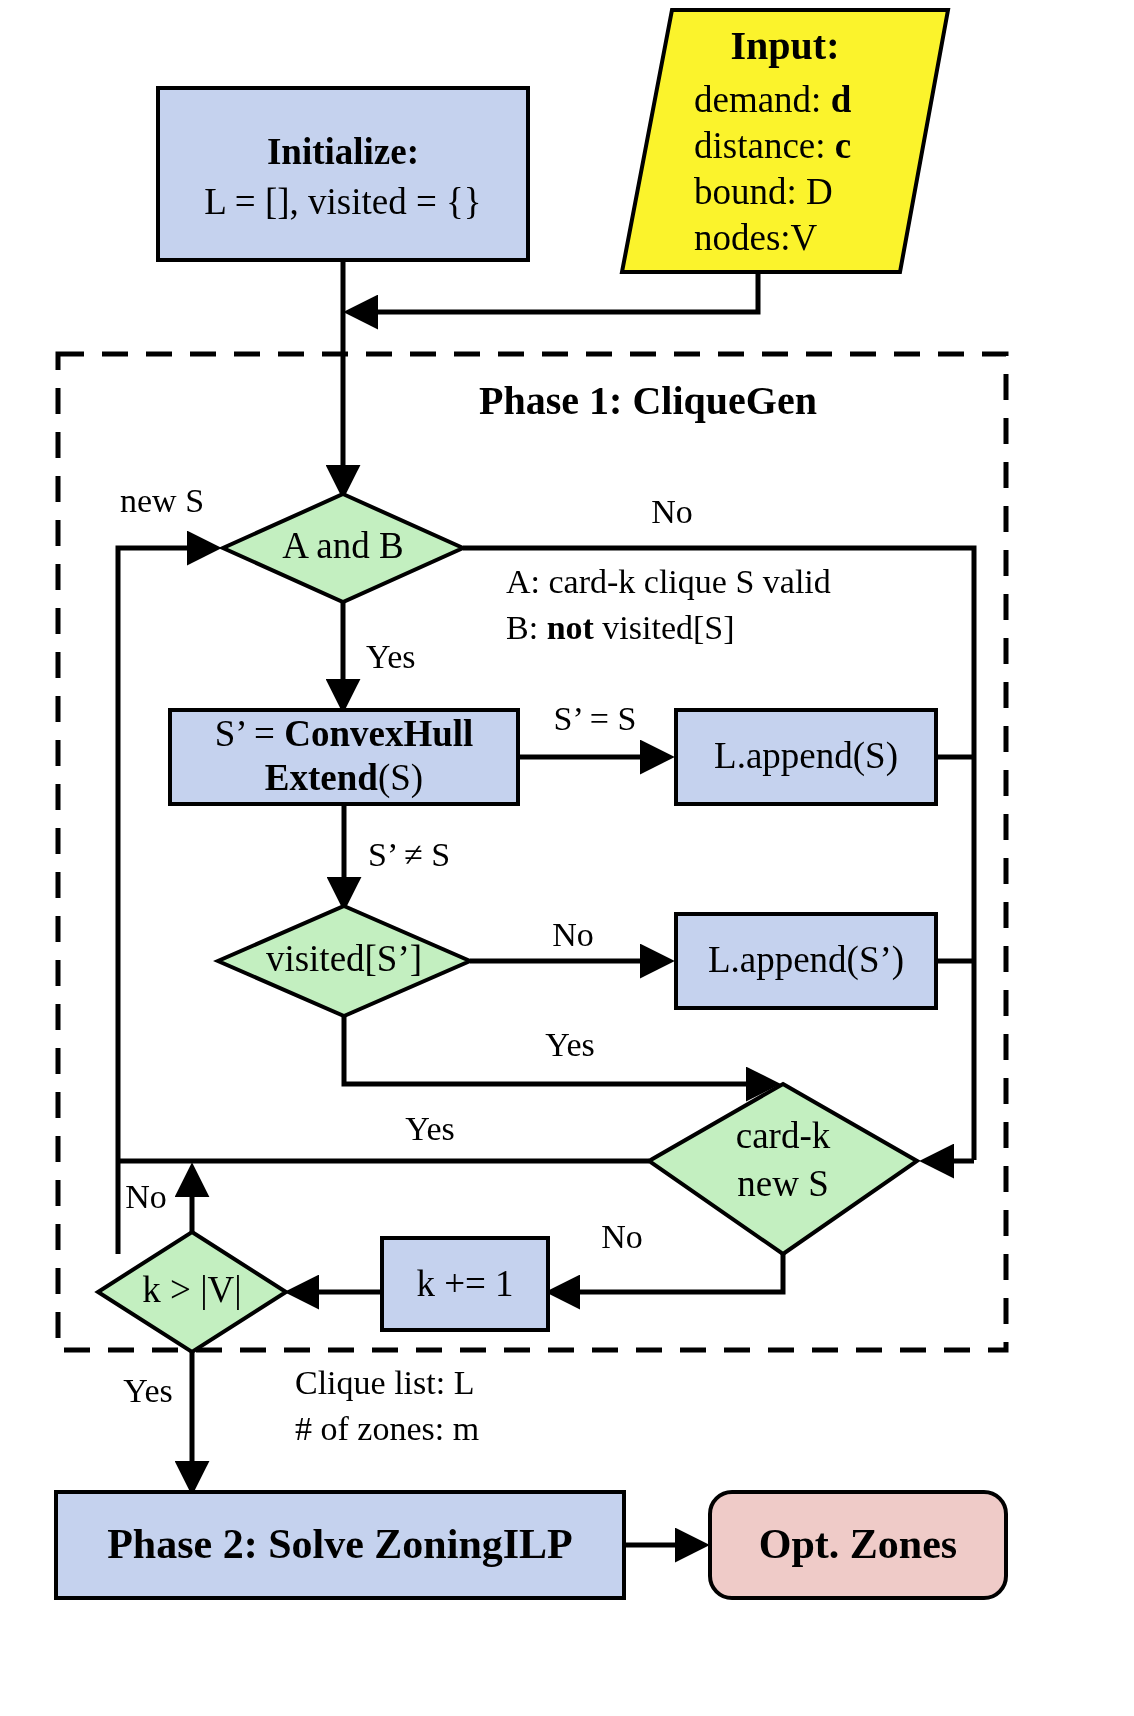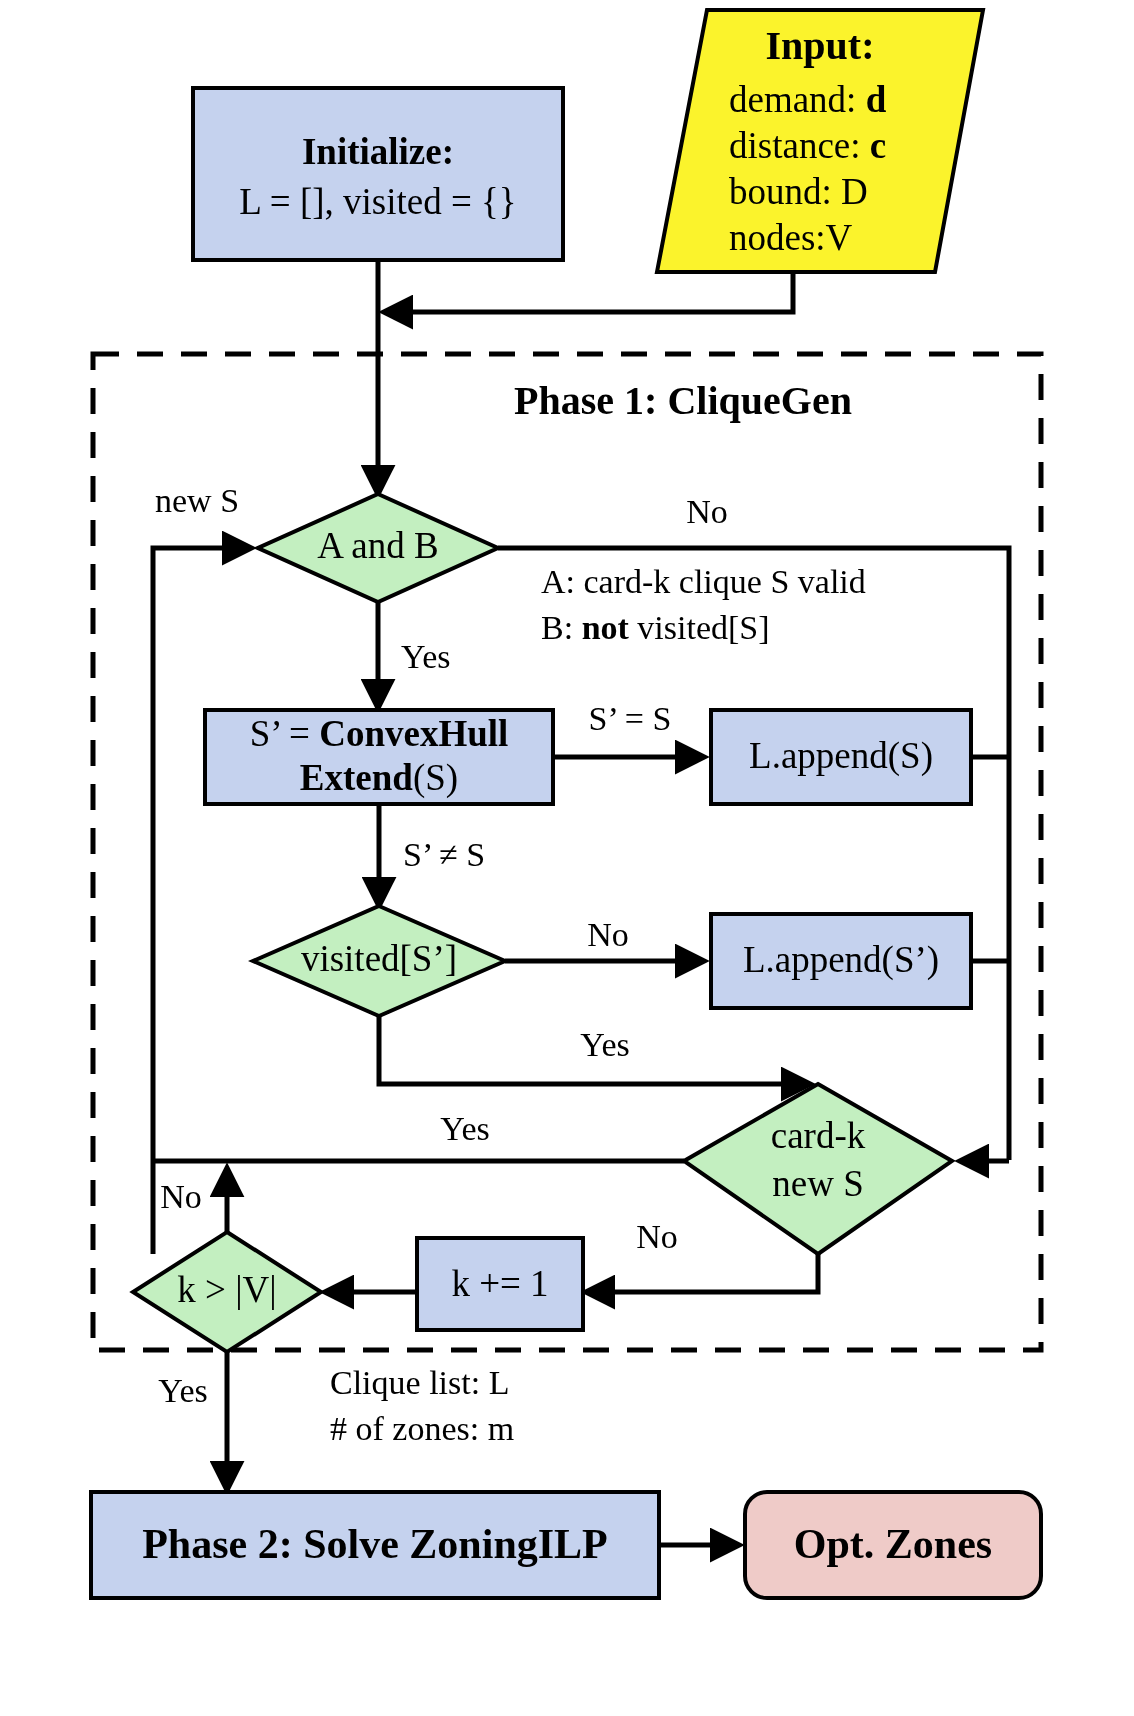--- a/index.html
+++ b/index.html
@@ -10,21 +10,20 @@
   body {
     width: 1134px;
     height: 1716px;
     font-family: "Liberation Serif", "DejaVu Serif", serif;
     overflow: hidden;
   }
   #flowchart-root {
     position: relative;
     width: 1022px;
     height: 1716px;
-    margin-left: 35px;
   }
   svg.diagram {
     display: block;
     width: 1134px;
     height: 1716px;
   }
   text {
     font-family: "Liberation Serif", "DejaVu Serif", serif;
     fill: #000000;
     dominant-baseline: middle;

